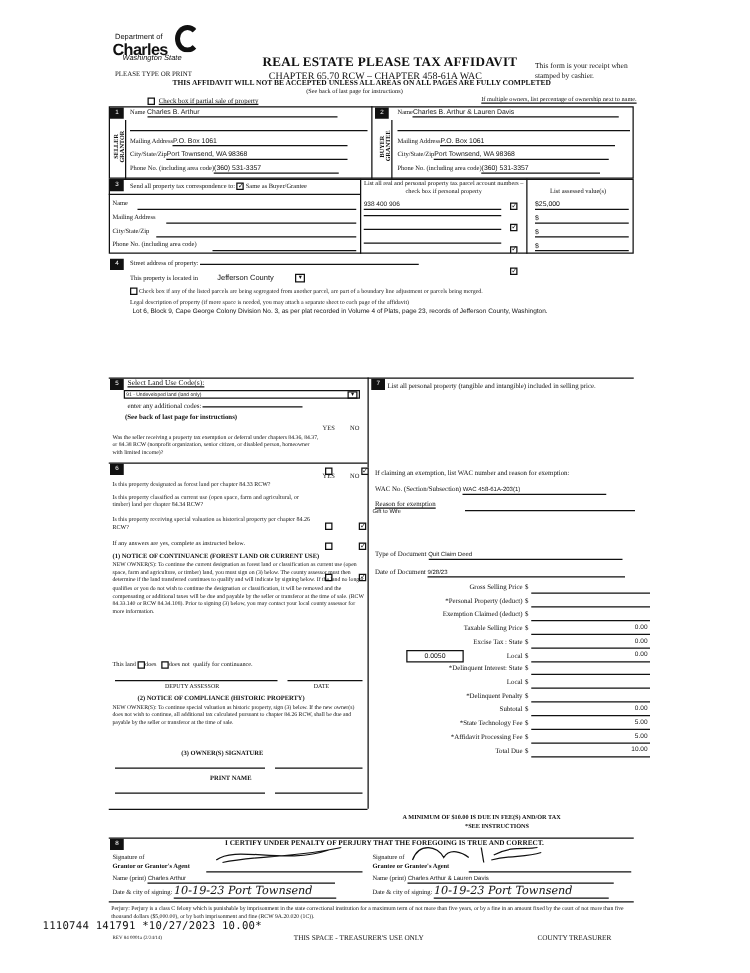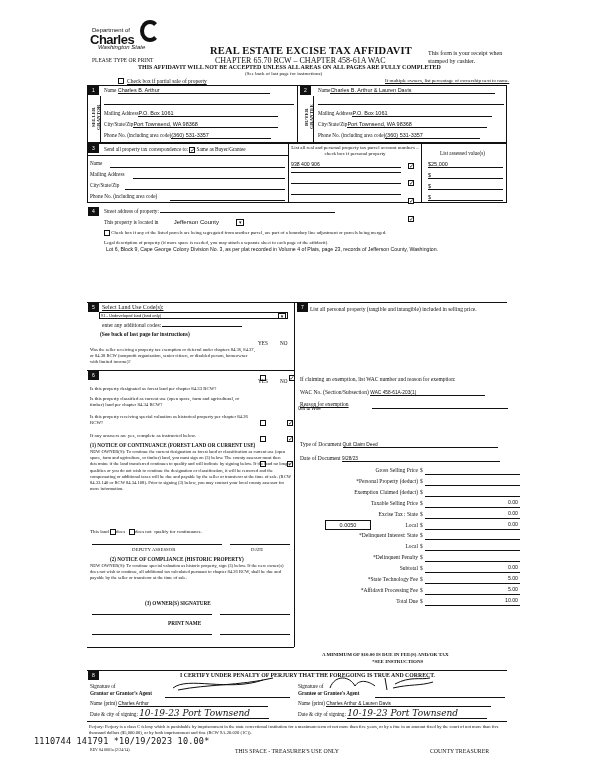--- a/index.html
+++ b/index.html
@@ -40,21 +40,21 @@
 </head>
 <body>
 
 
 
 
 <div class="abs logo-mark"></div>
 <div class="abs logo-dept">Department of</div>
 <div class="abs logo-rev">Charles</div>
 <div class="abs logo-wa">Washington State</div>
-<div class="abs title">REAL ESTATE EXCISE TAX AFFIDAVIT</div>
+<div class="abs title">REAL ESTATE PLEASE TAX AFFIDAVIT</div>
 <div class="abs subtitle">CHAPTER 65.70 RCW – CHAPTER 458-61A WAC</div>
 <div class="abs please">PLEASE TYPE OR PRINT</div>
 <div class="abs warn">THIS AFFIDAVIT WILL NOT BE ACCEPTED UNLESS ALL AREAS ON ALL PAGES ARE FULLY COMPLETED</div>
 <div class="abs seeback">(See back of last page for instructions)</div>
 <div class="abs receipt">This form is your receipt when stamped by cashier.</div>
 <div class="abs partial">
   <span class="cb"></span>
   <span>Check box if partial sale of property</span>
 </div>
 <div class="abs multi">If multiple owners, list percentage of ownership next to name.</div>
@@ -337,19 +337,19 @@
   <span class="val uline" style="width:165px;font-size:4.8px;">Charles Arthur &amp; Lauren Davis</span>
 </div>
 <div class="lbl" style="left:298px;top:708px;font-size:5.2px;">
   <span>Date &amp; city of signing:</span>
   <span class="sig uline" style="width:140px;">10-19-23  Port Townsend</span>
 </div>
 
 
 <div class="hline" style="left:87px;top:721px;width:420px;"></div>
 <div class="small-p" style="left:89px;top:724px;width:420px;font-size:4.6px;line-height:6px;">Perjury: Perjury is a class C felony which is punishable by imprisonment in the state correctional institution for a maximum term of not more than five years, or by a fine in an amount fixed by the court of not more than five thousand dollars ($5,000.00), or by both imprisonment and fine (RCW 9A.20.020 (1C)).</div>
-<div class="abs stamp" style="top:736px;">1110744 141791 *10/19/2023 10.00*</div>
+<div class="abs stamp" style="top:736px;">1110744 141791 *10/27/2023 10.00*</div>
 <div class="lbl" style="left:90px;top:747px;font-size:4px;">REV 84 0001a (2/24/14)</div>
 <div class="lbl" style="left:235px;top:748px;font-size:5.8px;">THIS SPACE - TREASURER'S USE ONLY</div>
 <div class="lbl" style="left:430px;top:748px;font-size:5.8px;">COUNTY TREASURER</div>
 
 
 
 
 </body></html>

